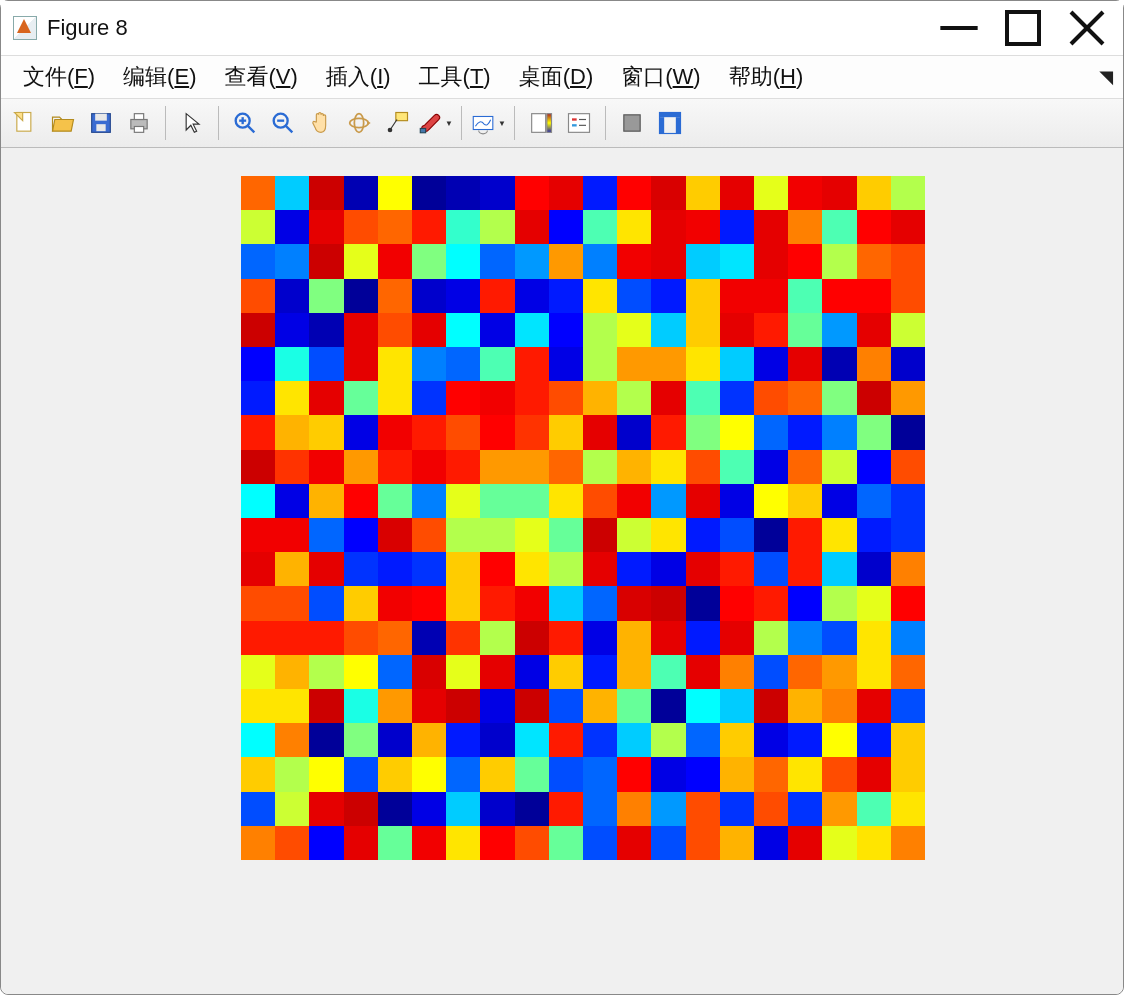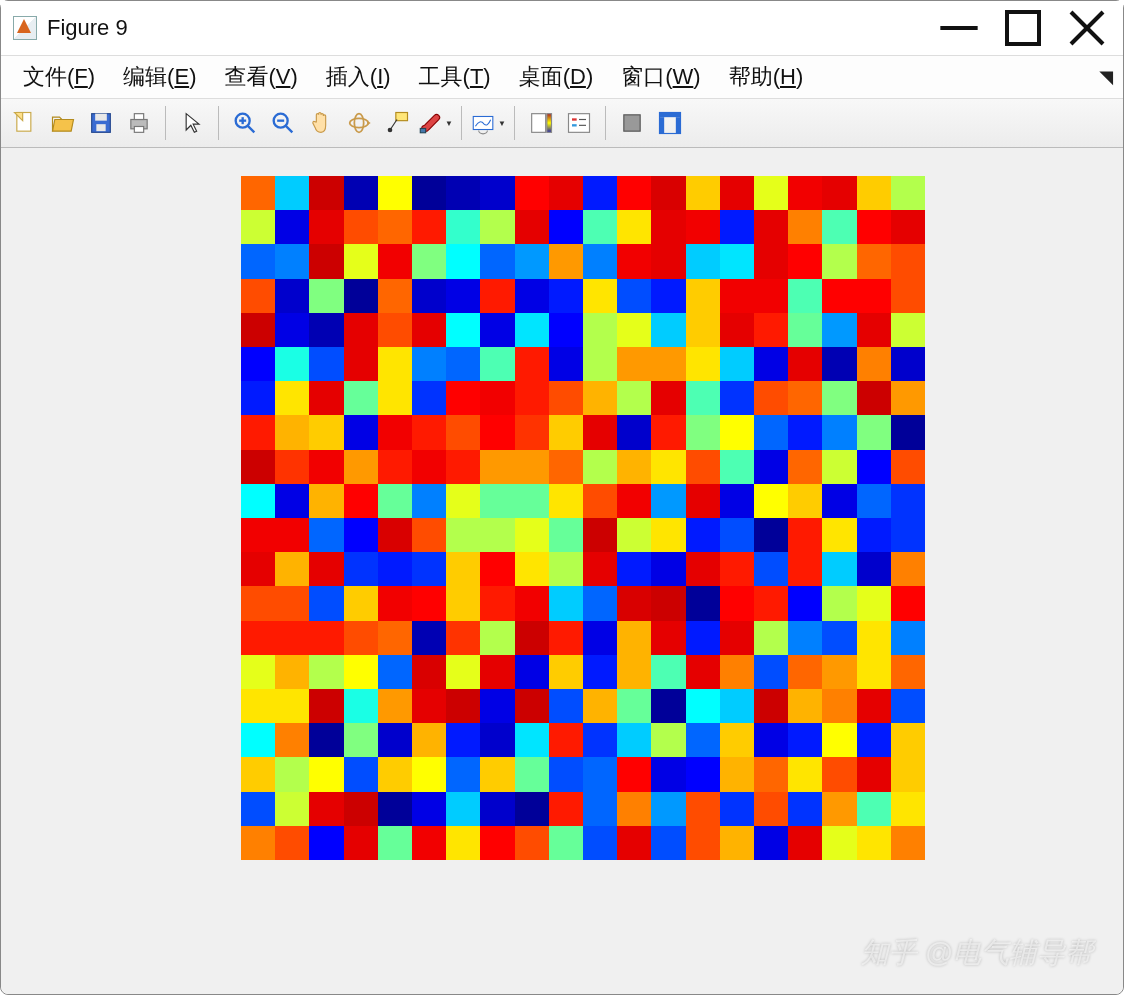--- a/index.html
+++ b/index.html
@@ -157,21 +157,21 @@
     pointer-events:none;
   }
 </style>
 </head>
 <body>
 
 <div class="window">
 
   <div class="titlebar">
     <div class="app-icon"></div>
-    <div class="title">Figure 9</div>
+    <div class="title">Figure 8</div>
     <div class="spacer"></div>
     <div class="winbtn">
       <svg viewBox="0 0 24 24">
           <line x1="5" y1="12" x2="19" y2="12" stroke="#111" stroke-width="1.5"></line>
         </svg>
     </div>
     <div class="winbtn">
       <svg viewBox="0 0 24 24">
           <rect x="6" y="6" width="12" height="12" fill="none" stroke="#111" stroke-width="1.5"></rect>
         </svg>
@@ -717,16 +717,15 @@
           <div style="background: rgb(0, 77, 255);"></div>
           <div style="background: rgb(255, 76, 0);"></div>
           <div style="background: rgb(255, 179, 0);"></div>
           <div style="background: rgb(0, 0, 229);"></div>
           <div style="background: rgb(229, 0, 0);"></div>
           <div style="background: rgb(229, 255, 26);"></div>
           <div style="background: rgb(255, 229, 0);"></div>
           <div style="background: rgb(255, 128, 0);"></div>
         </div>
     </div>
-    <div class="watermark">知乎 @电气辅导帮</div>
   </div>
 
 </div>
 
 </body></html>

